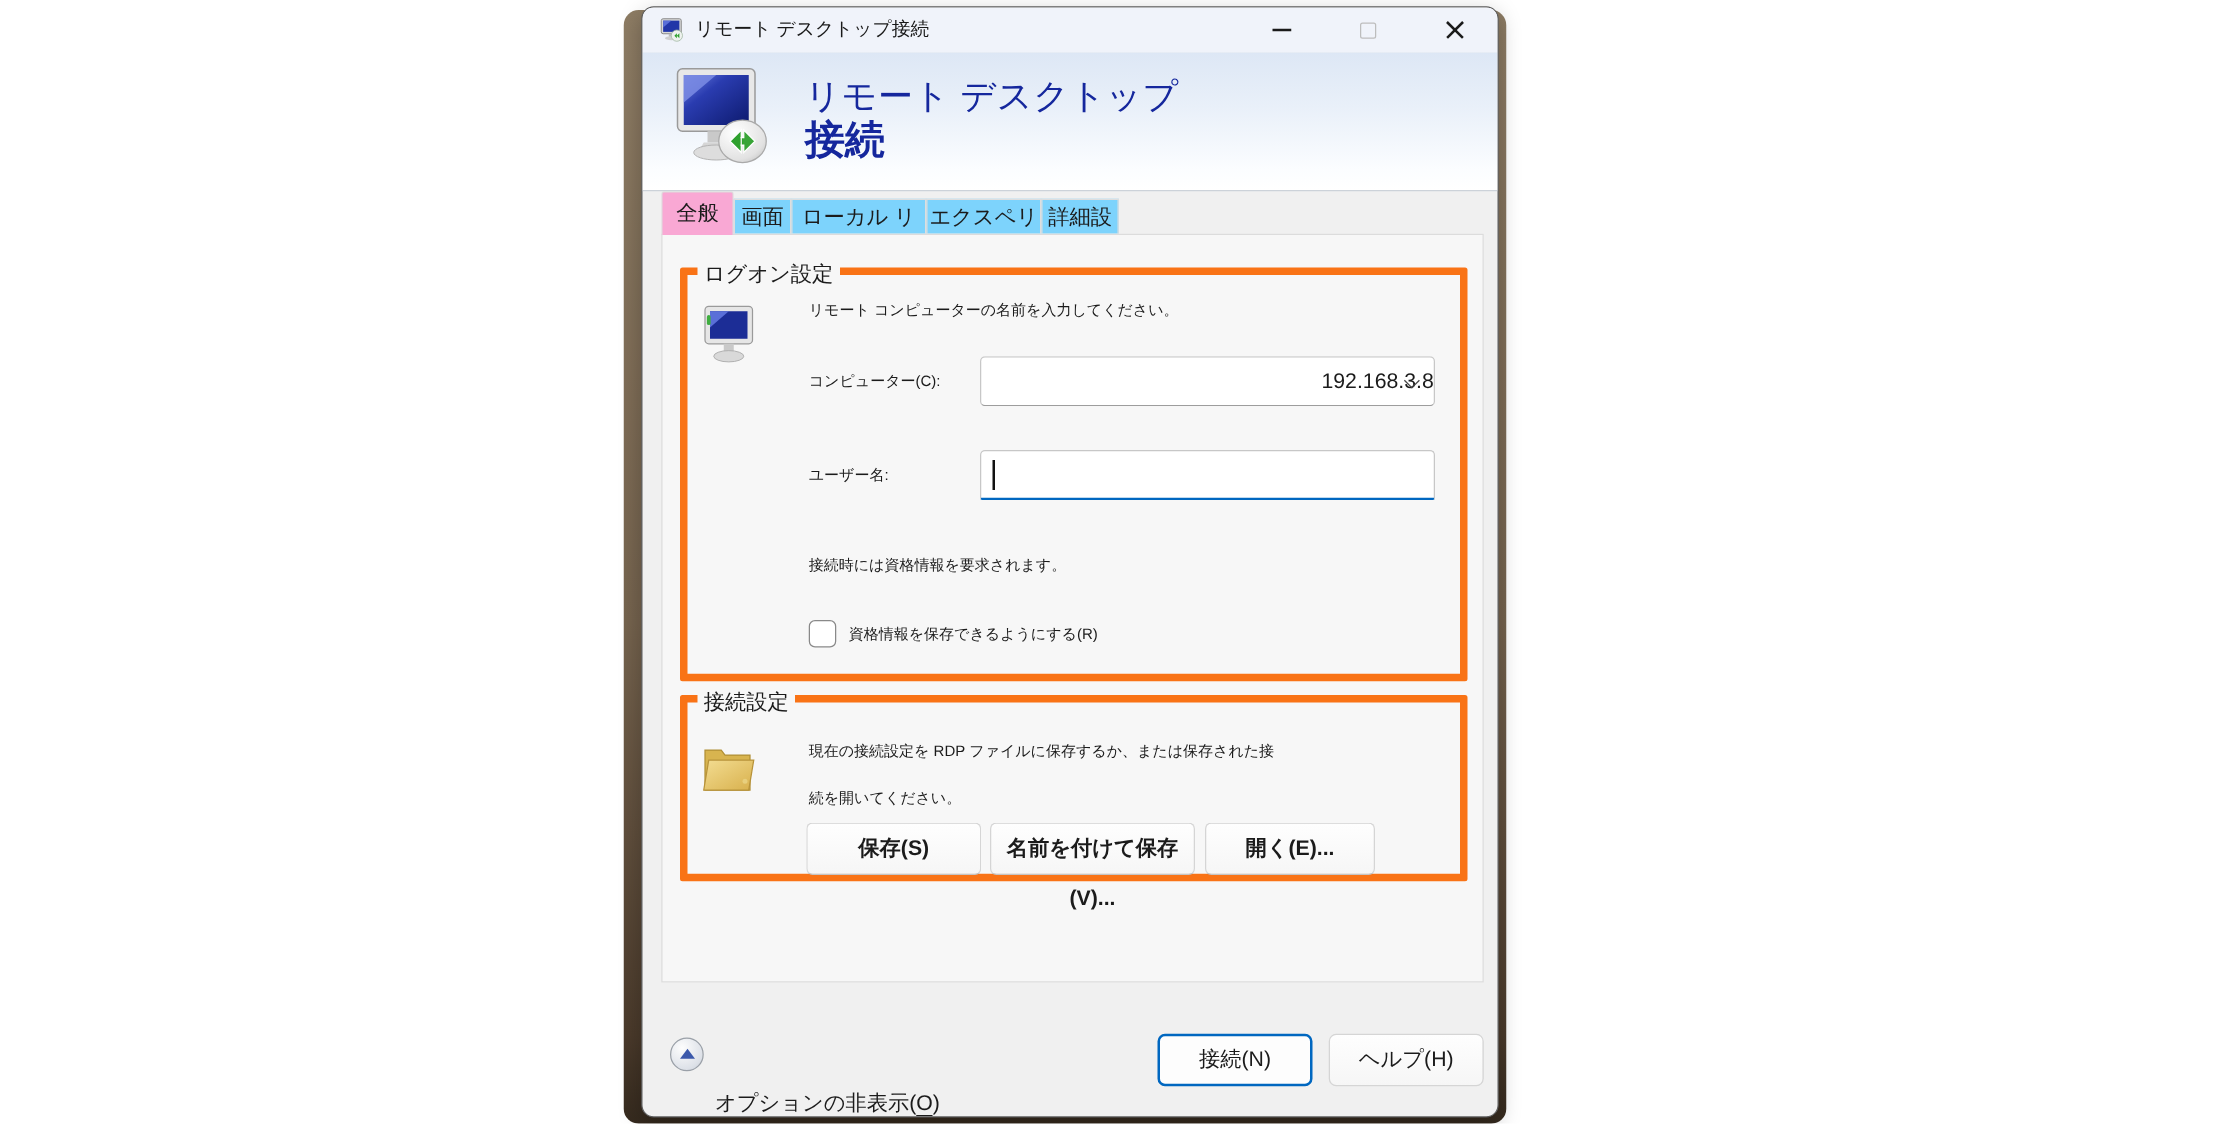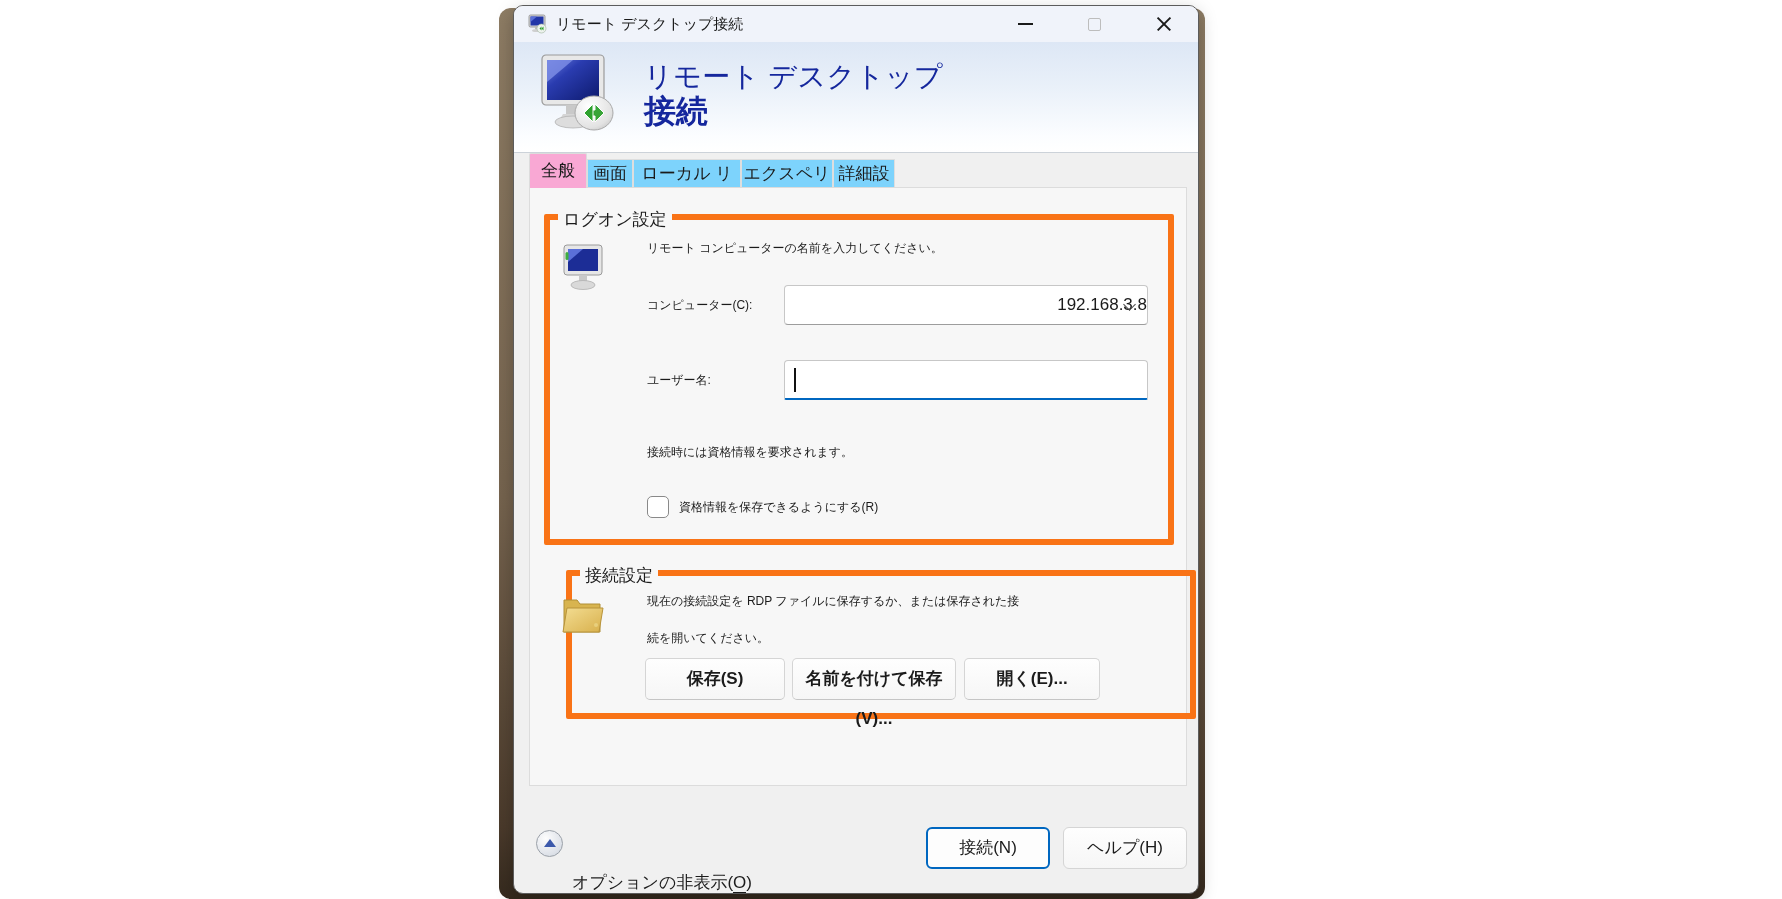--- a/index.html
+++ b/index.html
@@ -42,21 +42,21 @@
   .tab.uns { top:153px; height:28px; line-height:28px; background:#7dd3fc;
     border:1px solid #dedede; border-bottom:none; z-index:1; cursor:default; }
 
   
   .tabpage { position:absolute; left:15px; top:181px; width:658px; height:599px;
     background:#f7f7f7; border:1px solid #dcdcdc; z-index:2; }
 
   .groupbox { position:absolute; left:14px; width:630px; border:6px solid #f97316; border-radius:2px; }
   .grouplabel { position:absolute; top:-11px; left:8px; padding:0 5px; background:#f7f7f7; font-size:17px; line-height:21px; }
   #logon-group { top:26px; height:331px; }
-  #conn-group  { top:382px; height:149px;margin-left:22px; }
+  #conn-group  { top:368px; height:149px; }
 
   .body-text { font-size:12px; color:#1b1b1b; }
 
   
   .abs { position:absolute; }
 
   .combobox { position:absolute; left:254px; top:97px; width:364px; height:40px; background:#ffffff;
     border:1px solid #c7c7c7; border-bottom-color:#9d9d9d; border-radius:4px;
     font-size:17px; line-height:38px; padding-left:11px;text-align:right; }
   .combo-chevron { position:absolute; right:13px; top:14px; width:9px; height:9px;

